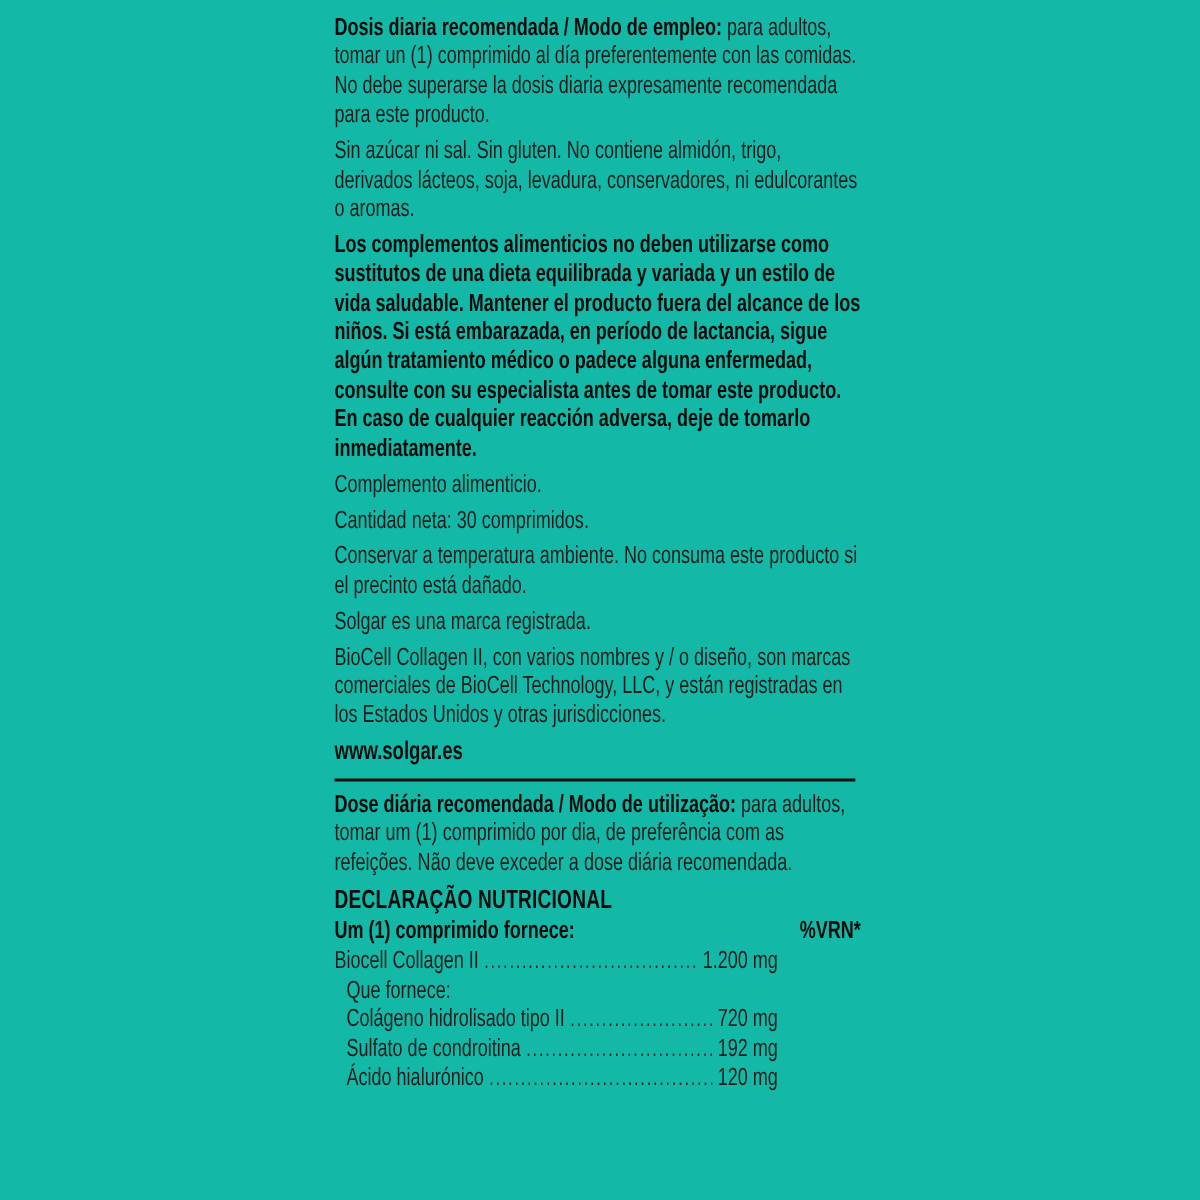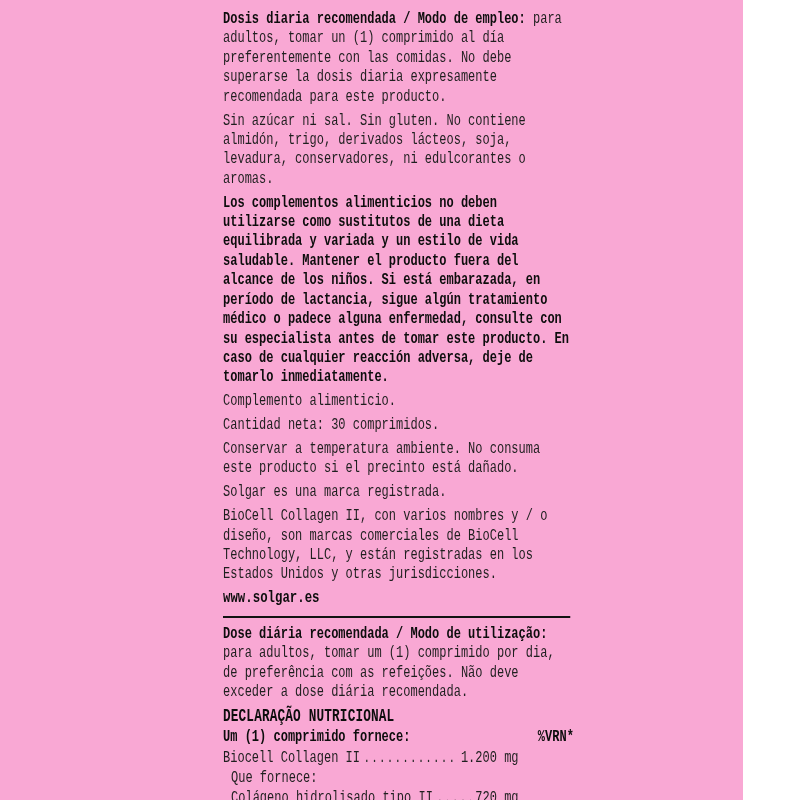--- a/index.html
+++ b/index.html
@@ -7,24 +7,23 @@
     padding: 0;
     width: 800px;
     height: 800px;
     background: #ffffff;
     font-family: "Liberation Sans", "DejaVu Sans", sans-serif;
     color: #1f1f1f;
     overflow: hidden;
   }
   .page {
     position: relative;
-    width: 743px;
+    width: 800px;
     height: 800px;
-    background: #f9a8d4;
-    font-family: Liberation Mono, monospace;
+    background: #14b8a6;
   }
   .col {
     position: absolute;
     left: 223px;
     top: 9px;
     width: 352px;
   }
   
   .condense {
     width: 482px;

